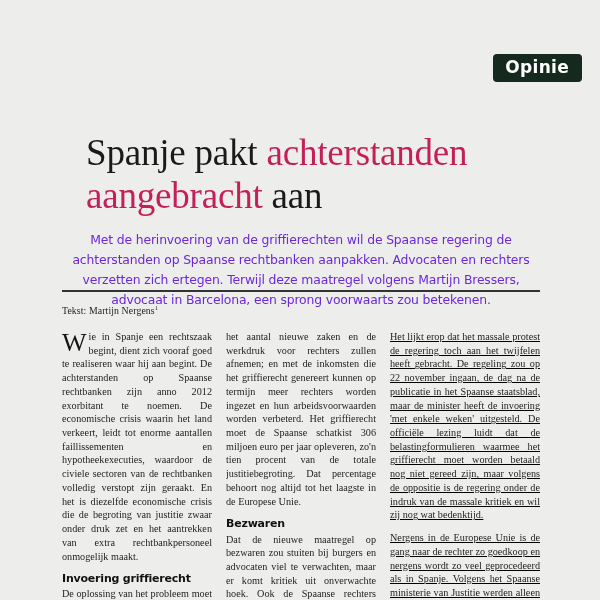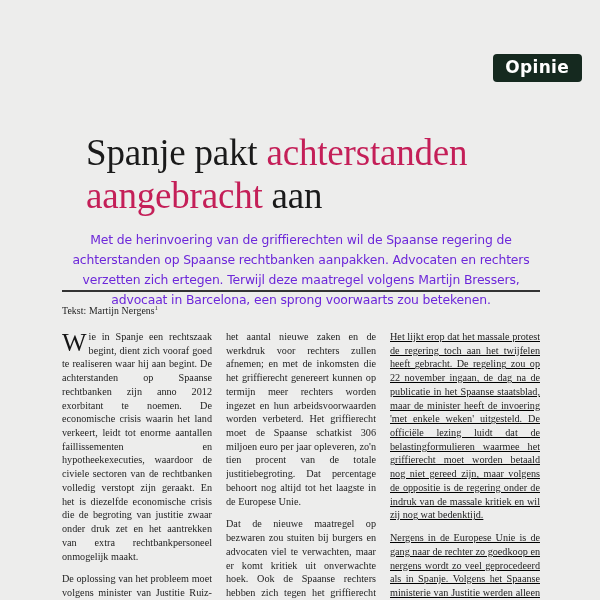--- a/index.html
+++ b/index.html
@@ -169,24 +169,26 @@
 
   <div class="rule"></div>
 
   <div class="byline">
     <span>Tekst: Martijn Nergens</span><sup>1</sup>
   </div>
 
   <div class="cols">
     <div class="col col-1">
         <p class="body-p dropcap-p">Wie in Spanje een rechtszaak begint, dient zich vooraf goed te realiseren waar hij aan begint. De achterstanden op Spaanse rechtbanken zijn anno 2012 exorbitant te noemen. De economische crisis waarin het land verkeert, leidt tot enorme aantallen faillissementen en hypotheekexecuties, waardoor de civiele sectoren van de rechtbanken volledig verstopt zijn geraakt. En het is diezelfde economische crisis die de begroting van justitie zwaar onder druk zet en het aantrekken van extra rechtbankpersoneel onmogelijk maakt.</p>
+        <div class="subhead">Invoering griffierecht</div>
         <p class="body-p">De oplossing van het probleem moet volgens minister van Justitie Ruiz-Gallardón gezocht worden in de (her)invoering van het griffierecht in civiele zaken, en wel voor iedereen. Spanje kende eerder griffierechten, maar zij werden in 1986 door de socialistische regering van Felipe González afgeschaft. Bovendien verwacht</p>
       </div>
     <div class="col col-2">
         <p class="body-p">het aantal nieuwe zaken en de werkdruk voor rechters zullen afnemen; en met de inkomsten die het griffierecht genereert kunnen op termijn meer rechters worden ingezet en hun arbeidsvoorwaarden worden verbeterd. Het griffierecht moet de Spaanse schatkist 306 miljoen euro per jaar opleveren, zo'n tien procent van de totale justitiebegroting. Dat percentage behoort nog altijd tot het laagste in de Europese Unie.</p>
+        <div class="subhead">Bezwaren</div>
         <p class="body-p">Dat de nieuwe maatregel op bezwaren zou stuiten bij burgers en advocaten viel te verwachten, maar er komt kritiek uit onverwachte hoek. Ook de Spaanse rechters hebben zich tegen het griffierecht uitgesproken. Het recht op de vrije toegang tot de rechter zou in het geding zijn en procederen zou voortaan zijn voorbehouden aan de rijken. De socialistische oppositiepartij PSOE heeft zelfs aangekondigd de zaak aan het Constitutionele Hof te zullen voorleggen. De regering</p>
       </div>
     <div class="col col-3">
         <p class="body-p">Het lijkt erop dat het massale protest de regering toch aan het twijfelen heeft gebracht. De regeling zou op 22 november ingaan, de dag na de publicatie in het Spaanse staatsblad, maar de minister heeft de invoering 'met enkele weken' uitgesteld. De officiële lezing luidt dat de belastingformulieren waarmee het griffierecht moet worden betaald nog niet gereed zijn, maar volgens de oppositie is de regering onder de indruk van de massale kritiek en wil zij nog wat bedenktijd.</p>
         <p class="body-p">Nergens in de Europese Unie is de gang naar de rechter zo goedkoop en nergens wordt zo veel geprocedeerd als in Spanje. Volgens het Spaanse ministerie van Justitie werden alleen al in 2011 negen miljoen nieuwe zaken aangebracht. Nu het land getroffen wordt door de zwaarste economische crisis uit haar geschiedenis, is de behoefte aan een effectieve aanpak van het Spaanse rechtbankenprobleem groter dan ooit. Deze aanpak zou bij uitstek moeten worden gewaardeerd door</p>
       </div>
   </div>
 
 </div>
 

